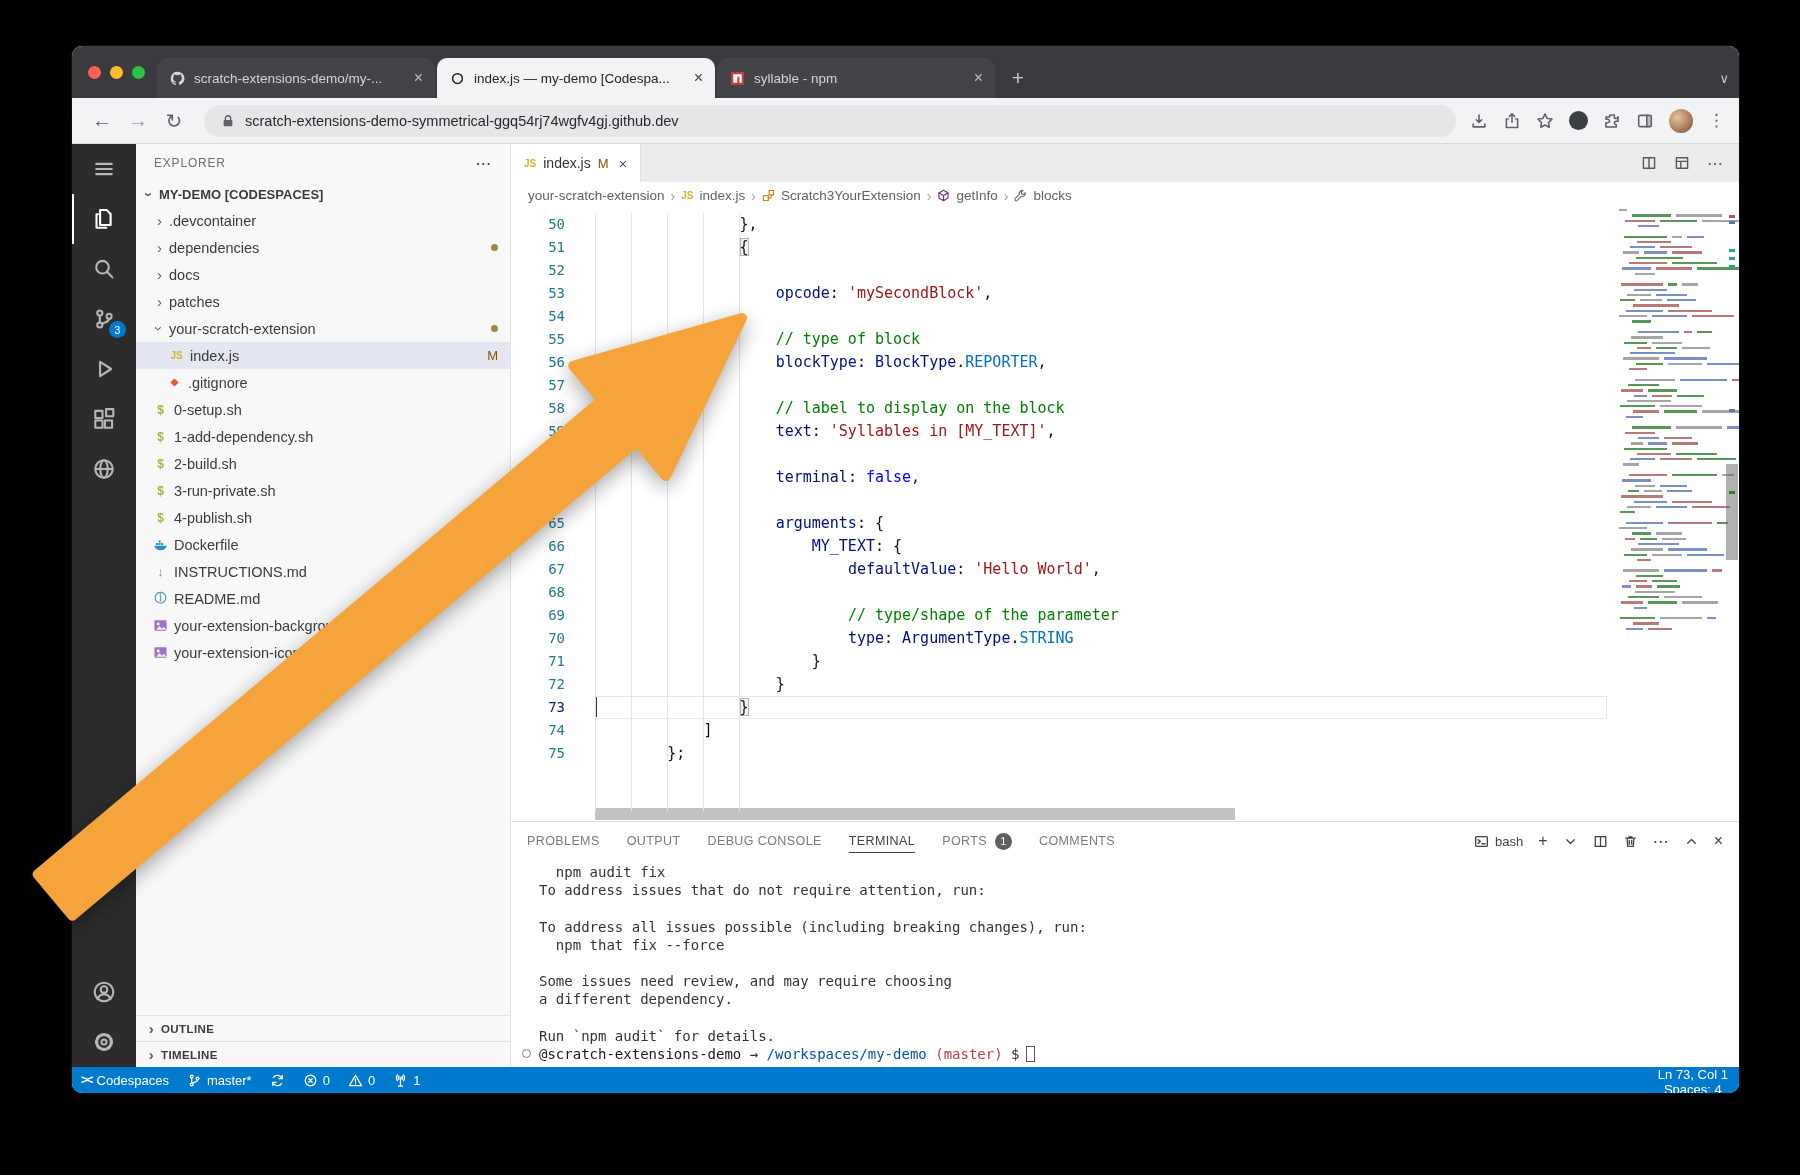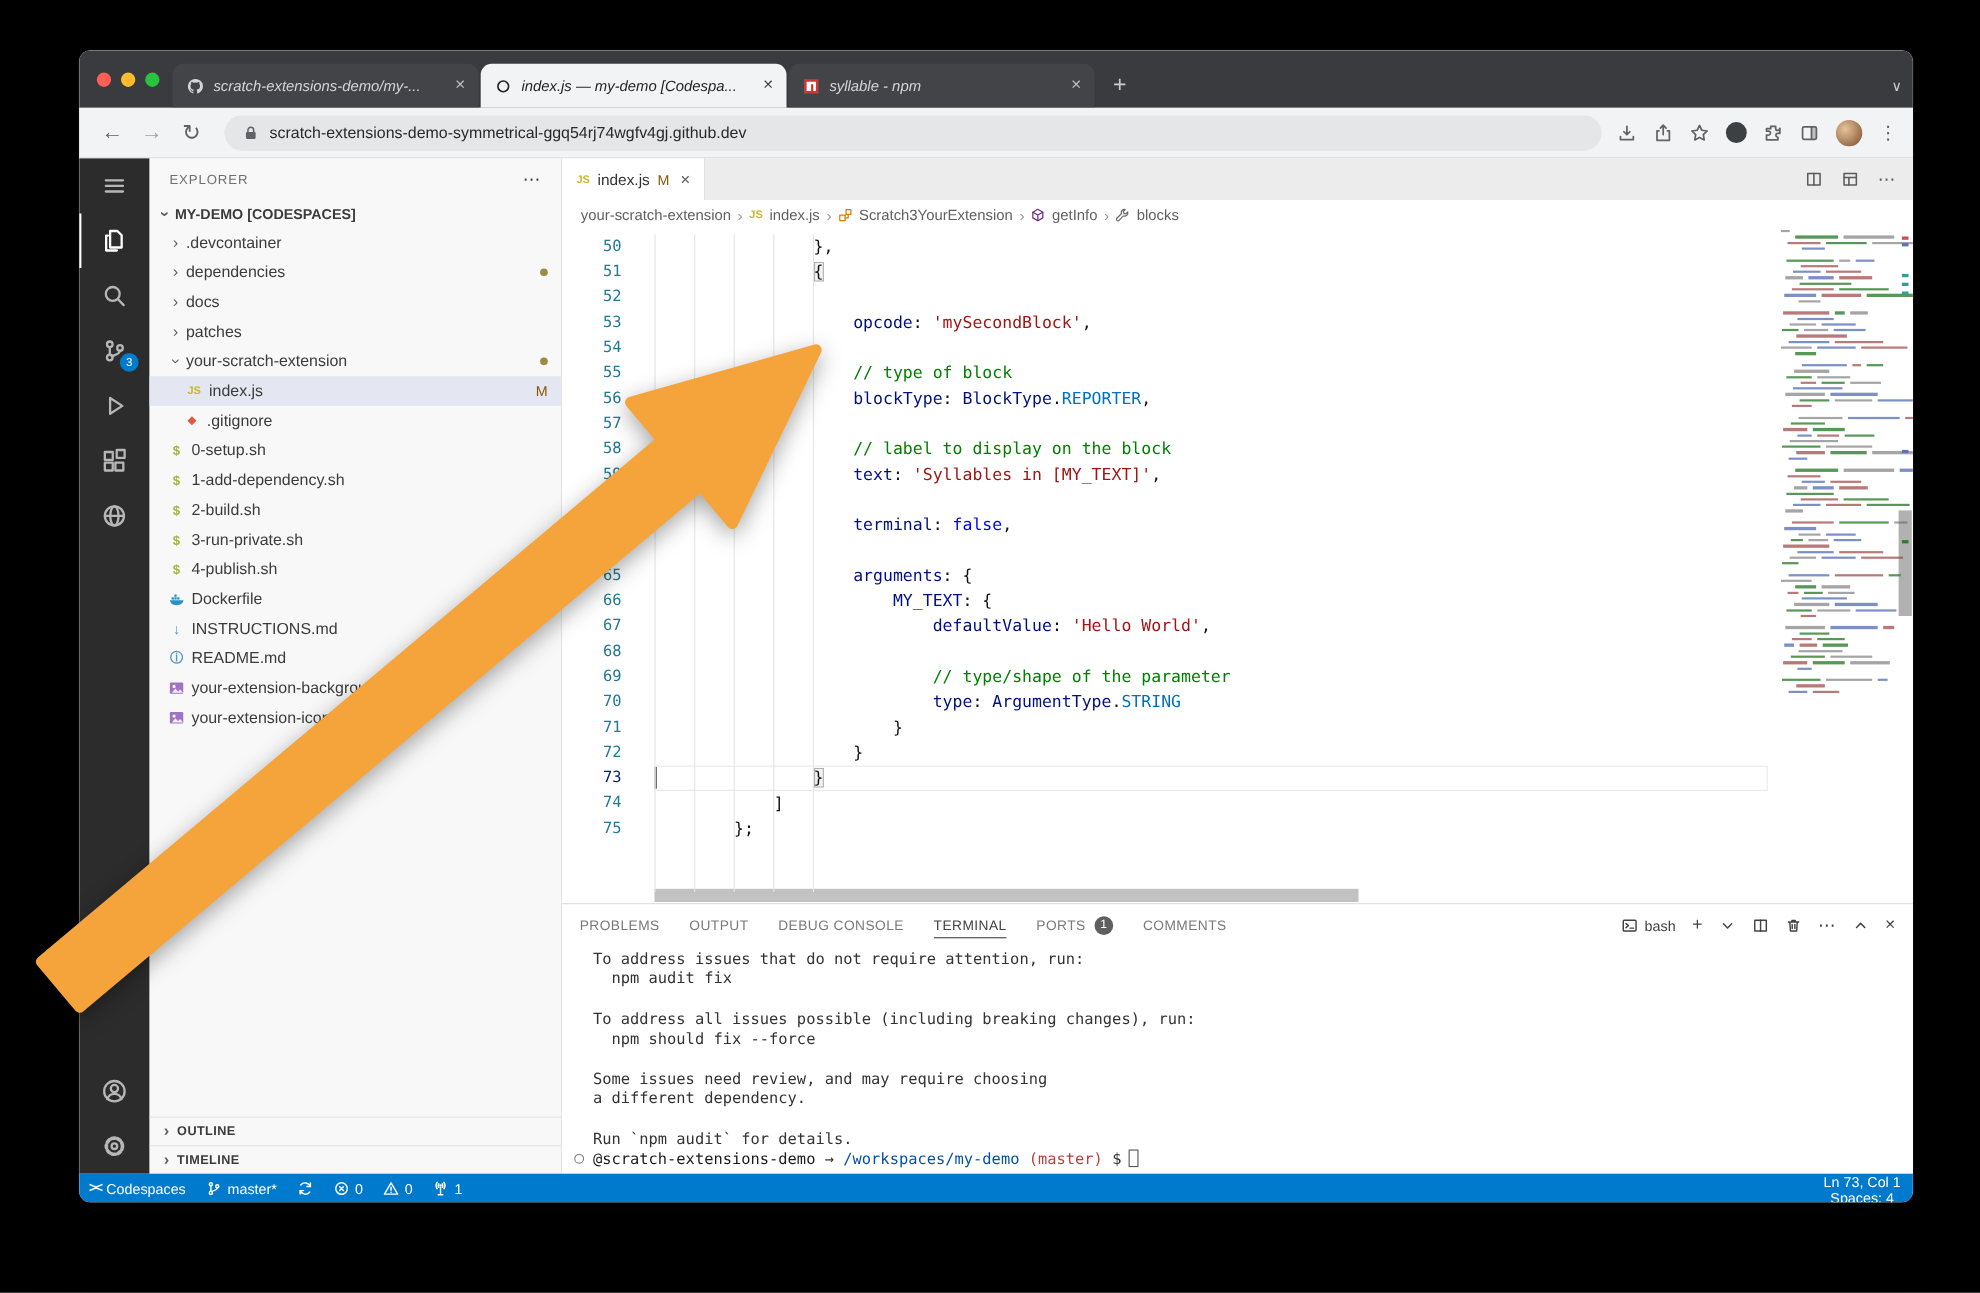--- a/index.html
+++ b/index.html
@@ -14,21 +14,21 @@
     overflow:hidden;background:#fff;box-shadow:0 30px 90px rgba(0,0,0,.75),0 0 0 1px rgba(255,255,255,.08);
     display:flex;flex-direction:column;}
 
   
   .tabstrip{height:52px;background:#3a3b3e;display:flex;align-items:flex-end;padding:0 10px;flex:0 0 auto;}
   .traffic{display:flex;gap:9px;align-items:center;height:100%;padding:0 12px 0 6px;align-self:stretch;}
   .light{width:13px;height:13px;border-radius:50%;}
   .tabs{display:flex;align-items:flex-end;}
   .btab{height:40px;width:278px;display:flex;align-items:center;gap:9px;padding:0 10px 0 13px;
     border-radius:10px 10px 0 0;color:#d3d5d9;font-size:13.5px;background:#434448;margin-right:2px;}
-  .btab .title{flex:1;white-space:nowrap;overflow:hidden;font-style:italic;}
+  .btab .title{flex:1;white-space:nowrap;overflow:hidden;}
   .btab .close{font-size:16px;opacity:.85;padding:0 2px;}
   .btab.active{background:#f2f3f4;color:#222426;}
   .btab .icon svg{width:15px;height:15px;}
   .newtab{width:30px;height:30px;color:#c9cbce;font-size:21px;display:flex;align-items:center;
     justify-content:center;margin:0 0 5px 6px;border-radius:50%;}
   .strip-right{margin-left:auto;margin-bottom:12px;color:#c9cbce;font-size:13px;}
 
   
   .toolbar{height:46px;background:#f2f3f4;display:flex;align-items:center;padding:0 14px;gap:4px;
     flex:0 0 auto;border-bottom:1px solid #d8d9db;}
@@ -971,25 +971,25 @@
                 <span style="font-size:16px">⋯</span>
                 <span class="icon">
                     <svg viewBox="0 0 16 16" fill="none" stroke="currentColor" stroke-width="1.4" stroke-linecap="round" stroke-linejoin="round">
                       <path d="M4 9.8l4-4 4 4"></path>
                     </svg>
                   </span>
                 <span style="font-size:16px">×</span>
               </div>
             </div>
             <div class="term" id="terminal">
+                <div class="tl">  npm audit fix</div>
                 <div class="tl">To address issues that do not require attention, run:</div>
-                <div class="tl">  npm audit fix</div>
                 <div class="tl"> </div>
                 <div class="tl">To address all issues possible (including breaking changes), run:</div>
-                <div class="tl">  npm should fix --force</div>
+                <div class="tl">  npm that fix --force</div>
                 <div class="tl"> </div>
                 <div class="tl">Some issues need review, and may require choosing</div>
                 <div class="tl">a different dependency.</div>
                 <div class="tl"> </div>
                 <div class="tl">Run `npm audit` for details.</div>
                 <div class="tl prompt"><span class="pdec"></span><span class="puser">@scratch-extensions-demo</span> <span class="parrow">→</span> <span class="ppath">/workspaces/my-demo</span> <span class="pbranch">(master)</span> <span class="pdollar">$</span><span class="tcursor"></span></div>
               </div>
           </div>
         </div>
       </div>

